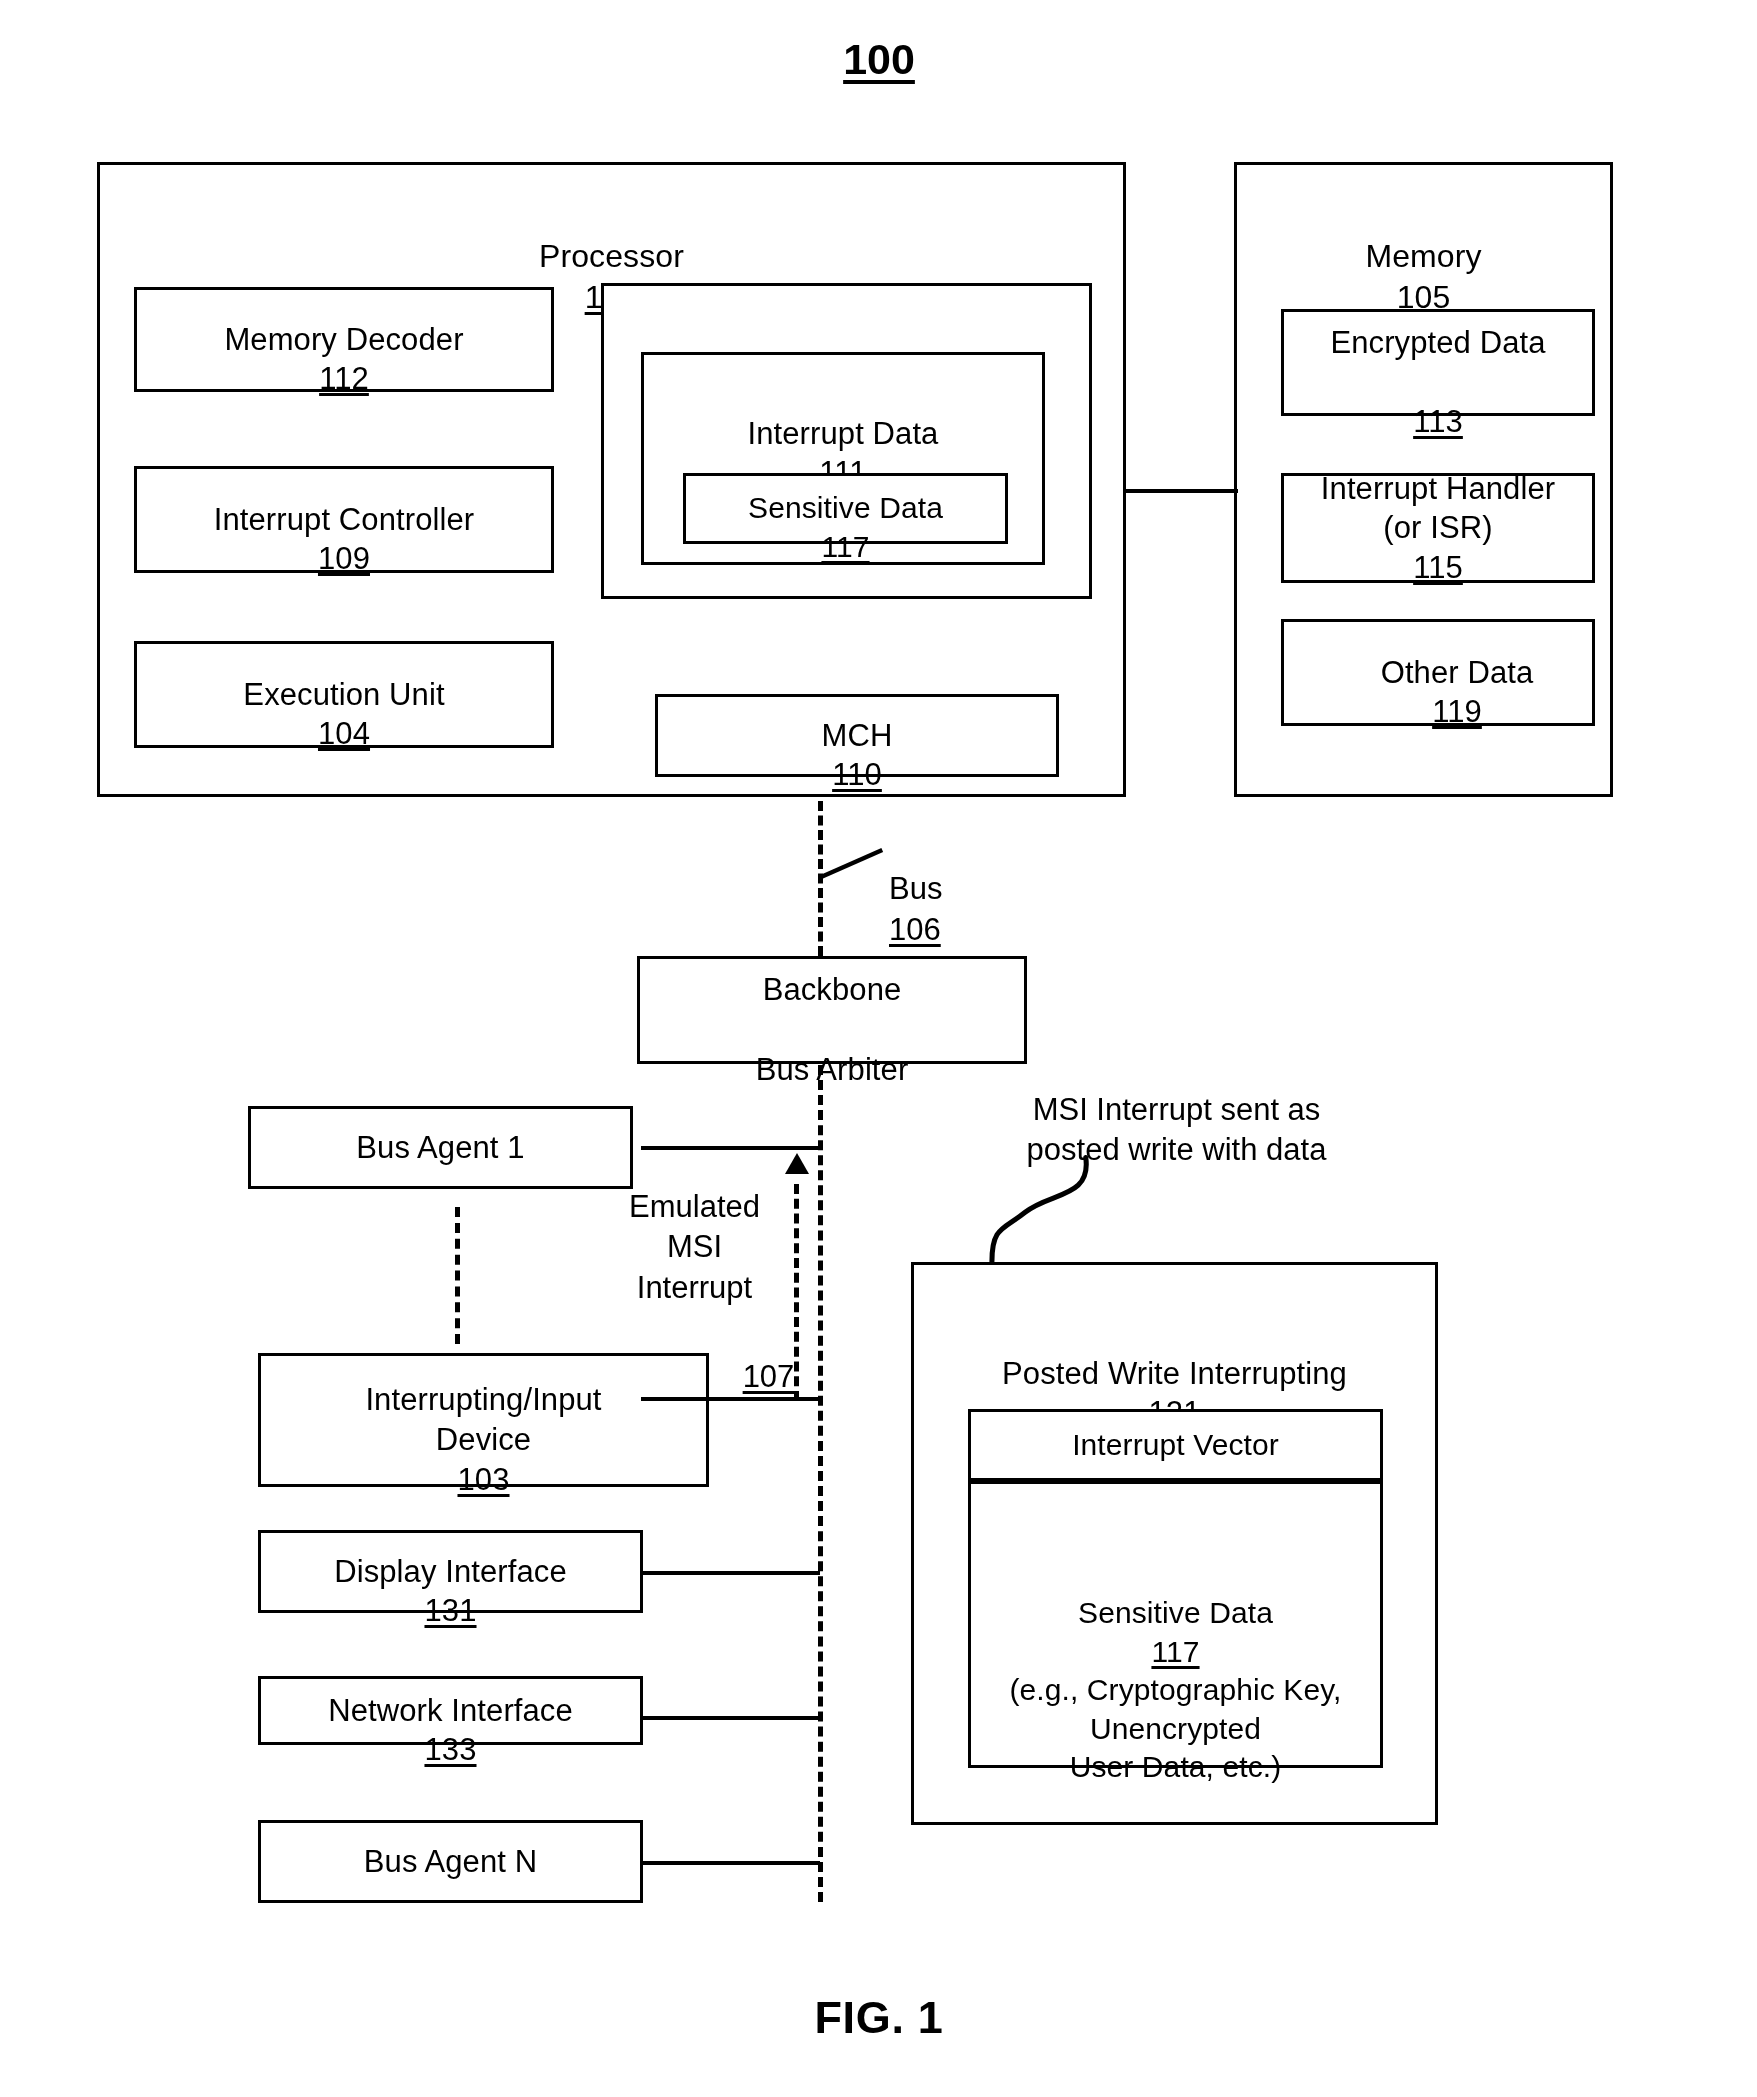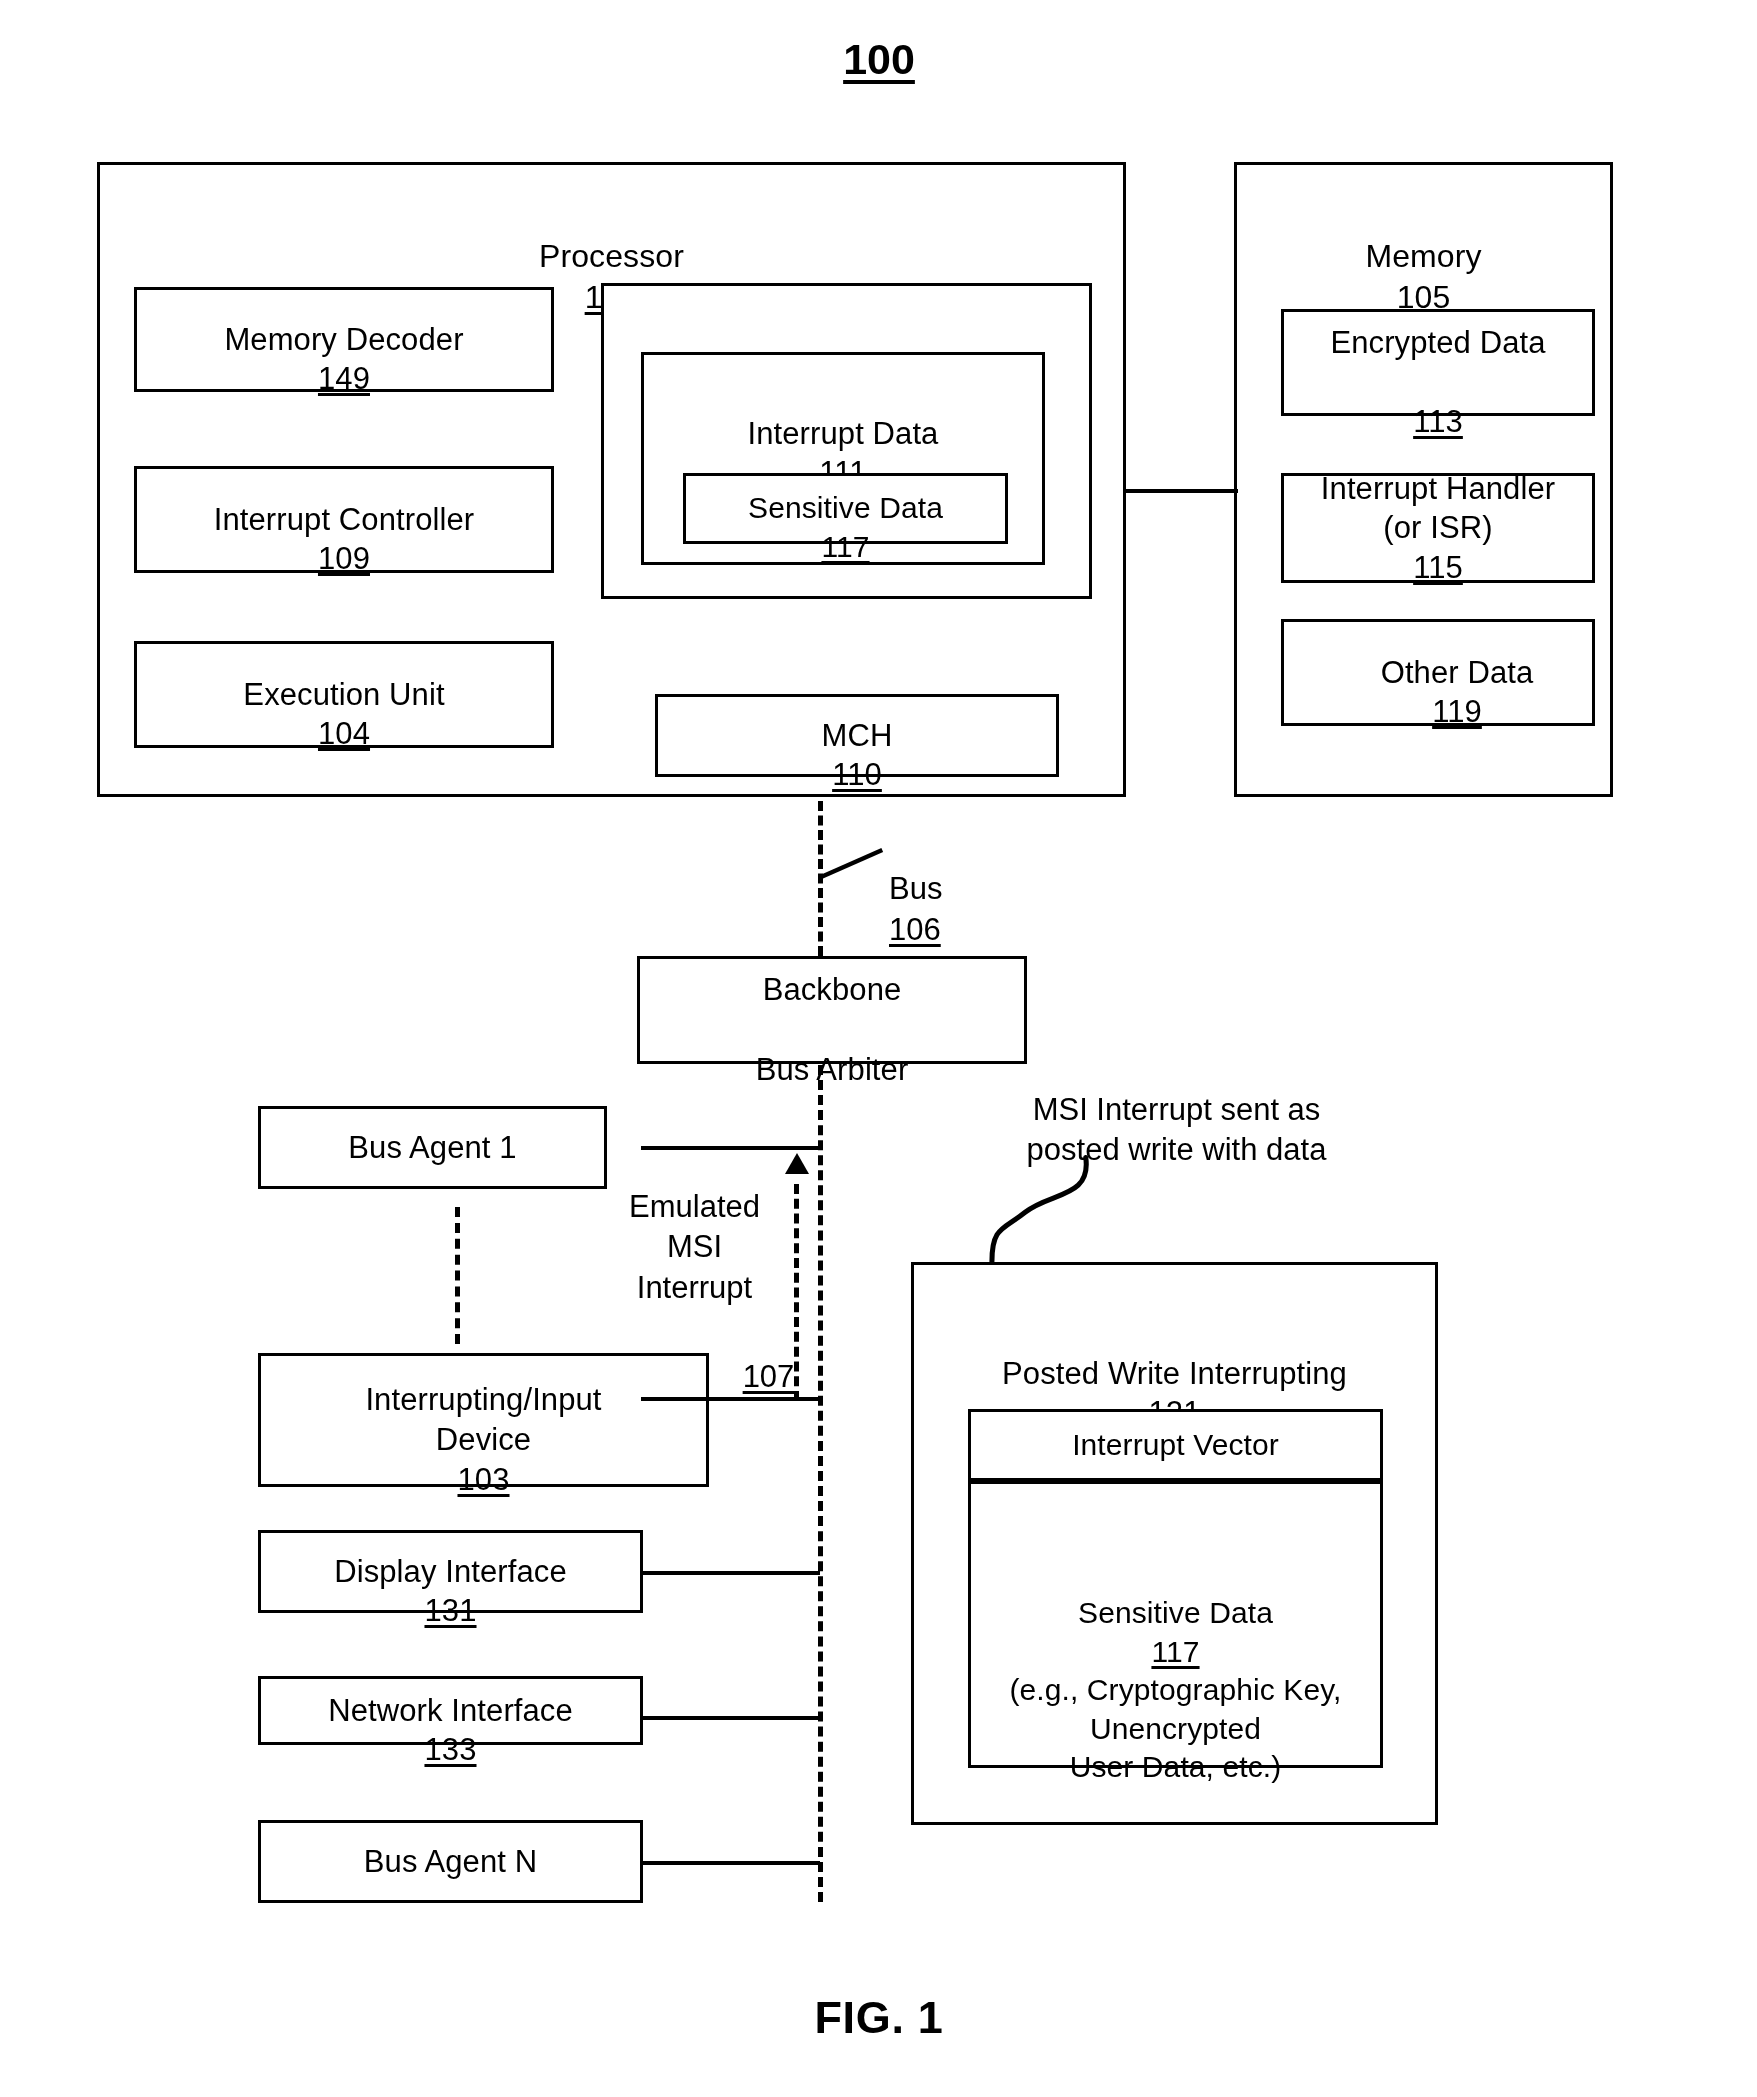--- a/index.html
+++ b/index.html
@@ -104,21 +104,21 @@
   <div class="box" id="processor-box" style="left:97px; top:162px; width:1029px; height:635px;">
     <div class="lbl t-big" style="margin-top:30px;">
       <span>Processor</span>
       <span class="num">101</span>
     </div>
   </div>
 
   <div class="box center" style="left:134px; top:287px; width:420px; height:105px;">
     <div class="lbl t-std">
       <span>Memory Decoder</span>
-      <span class="num">149</span>
+      <span class="num">112</span>
     </div>
   </div>
 
   <div class="box center" style="left:134px; top:466px; width:420px; height:107px;">
     <div class="lbl t-std">
       <span>Interrupt Controller</span>
       <span class="num">109</span>
     </div>
   </div>
 
@@ -203,21 +203,21 @@
 
   <div class="box center" id="arbiter-box" style="left:637px; top:956px; width:390px; height:108px;">
     <div class="lbl t-std">
       <span>Backbone</span><br>
       <span>Bus Arbiter</span>
     </div>
   </div>
 
   <div class="vdash" style="left:818px; top:1065px; height:837px;"></div>
 
-  <div class="box center" style="left:258px; top:1106px; width:349px; height:83px;">
+  <div class="box center" style="left:248px; top:1106px; width:385px; height:83px;">
     <div class="lbl t-std">Bus Agent 1</div>
   </div>
   <div class="hline" style="left:641px; top:1146px; width:179px;"></div>
 
   <div class="vdash thin" style="left:455px; top:1207px; height:137px;"></div>
 
   <div class="box center" style="left:258px; top:1353px; width:451px; height:134px;">
     <div class="lbl t-std">
       <span>Interrupting/Input
 Device</span>

